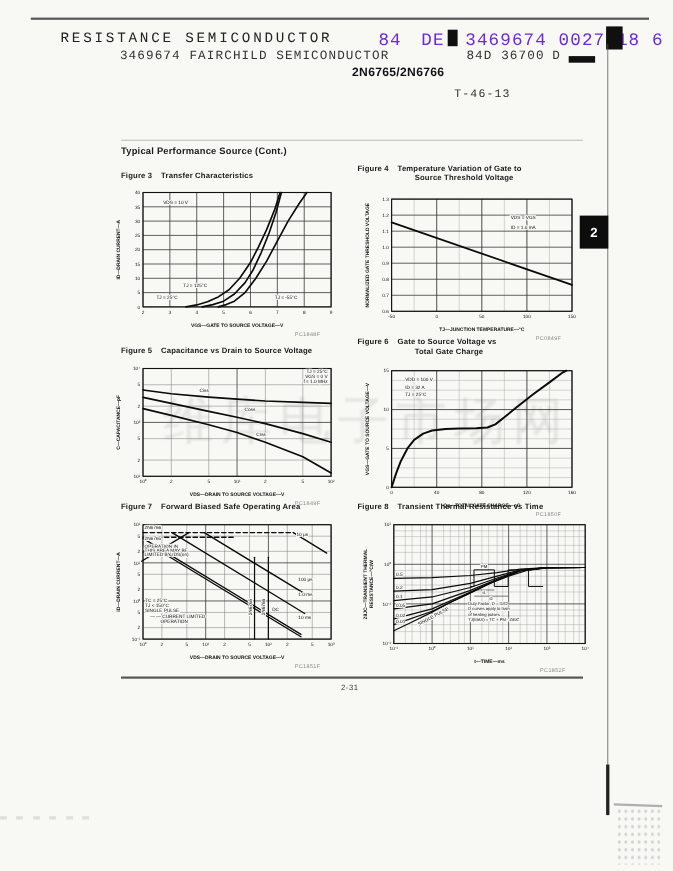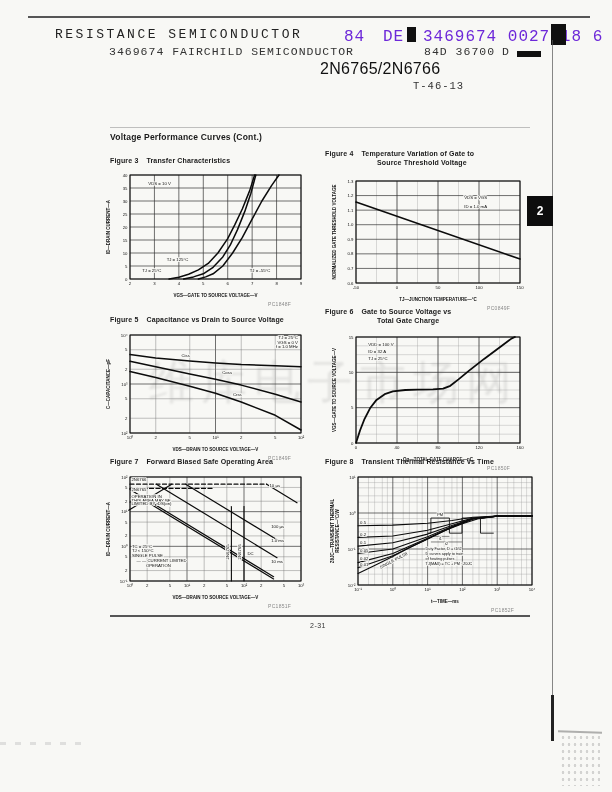--- a/index.html
+++ b/index.html
@@ -4,21 +4,21 @@
 <style>
   html,body{margin:0;padding:0;}
   body{width:612px;height:792px;background:#f8f8f5;position:relative;overflow:hidden;
        font-family:"Liberation Sans",sans-serif;color:#1a1a1a;}
   .abs{position:absolute;}
   .mono{font-family:"Liberation Mono",monospace;}
   .ink{background:#101010;}
   .hdr1{font-size:13px;letter-spacing:2.5px;color:#222;}
   .hdr2{font-size:16px;letter-spacing:1px;color:#6d28d9;}
   .hdr3{font-size:11.5px;letter-spacing:1px;color:#333;}
-  .partnum{font-size:16px;font-weight:400;letter-spacing:.3px;color:#111;}
+  .partnum{font-size:11px;font-weight:700;letter-spacing:.3px;color:#111;}
   .doccode{font-size:10.5px;letter-spacing:1px;color:#333;}
   .rule{background:#3a3a3a;opacity:.85;}
   .thinrule{background:#9a9a9a;opacity:.6;}
   .section-title{font-size:8.5px;font-weight:700;letter-spacing:.2px;}
   .fig-title{font-size:7px;font-weight:700;letter-spacing:.15px;white-space:nowrap;}
   .fig-title .gap{display:inline-block;width:8px;}
   .fig-code{font-size:5px;color:#8a8a8a;letter-spacing:.3px;}
   .pageno{font-size:7px;color:#333;letter-spacing:.5px;}
   .side-tab{width:26px;height:30px;background:#0d0d0d;color:#fff;font-size:12px;font-weight:700;
             display:flex;align-items:center;justify-content:center;}
@@ -49,21 +49,21 @@
 <div class="abs ink" style="left:517px;top:51px;width:24px;height:6px;"></div>
 
 <div class="abs partnum" style="left:320px;top:60px;">2N6765/2N6766</div>
 <div class="abs mono doccode" style="left:413px;top:80px;">T-46-13</div>
 
 <div class="abs vborder" style="left:552px;top:40px;height:655px;"></div>
 <div class="abs vborder-thick" style="left:551px;top:695px;height:46px;"></div>
 <div class="abs side-tab" style="left:527px;top:196px;">2</div>
 
 <div class="abs thinrule" style="left:110px;top:127px;width:420px;height:1px;"></div>
-<div class="abs section-title" style="left:110px;top:132px;">Voltage Performance Curves (Cont.)</div>
+<div class="abs section-title" style="left:110px;top:132px;">Typical Performance Source (Cont.)</div>
 
 <div class="abs watermark" style="left:148px;top:352px;">维库电子市场网</div>
 
 <div class="abs fig-title" style="left:110px;top:157px;">
   <span>Figure 3</span><span class="gap"></span><span>Transfer Characteristics</span>
 </div>
 <svg class="chart abs" style="left:104px;top:168px;" width="205" height="132" viewBox="0 0 205 132">
     <line x1="26" y1="7" x2="26" y2="111" stroke="#333" stroke-width="0.7"></line>
     <text x="26" y="117.3" font-size="4.3" text-anchor="middle" fill="#111">2</text>
     <line x1="50.42857142857143" y1="7" x2="50.42857142857143" y2="111" stroke="#333" stroke-width="0.7"></line>

